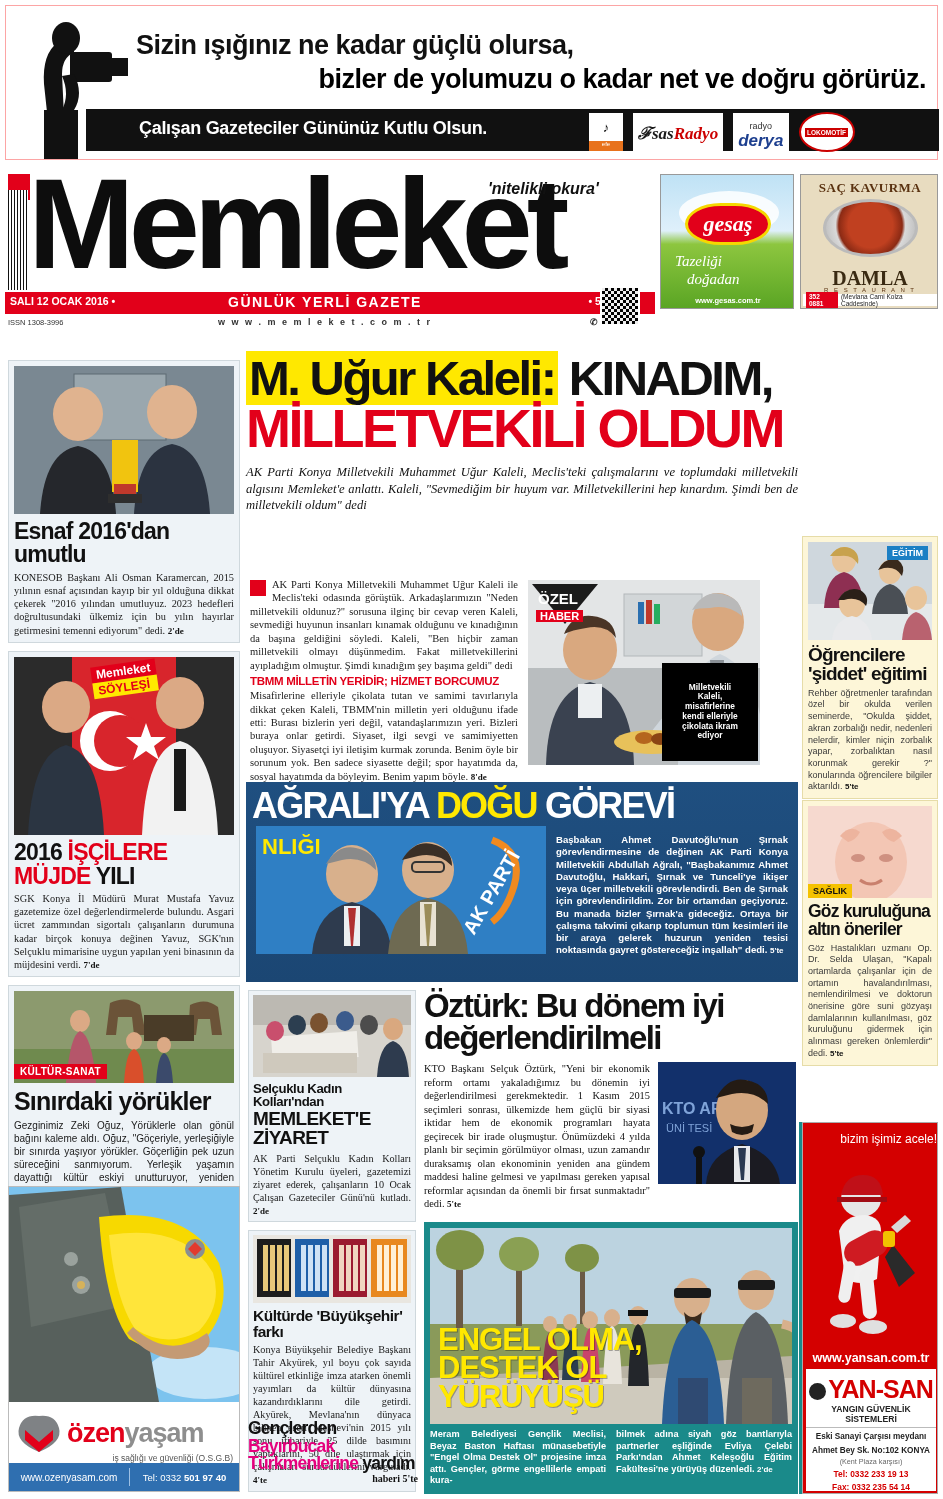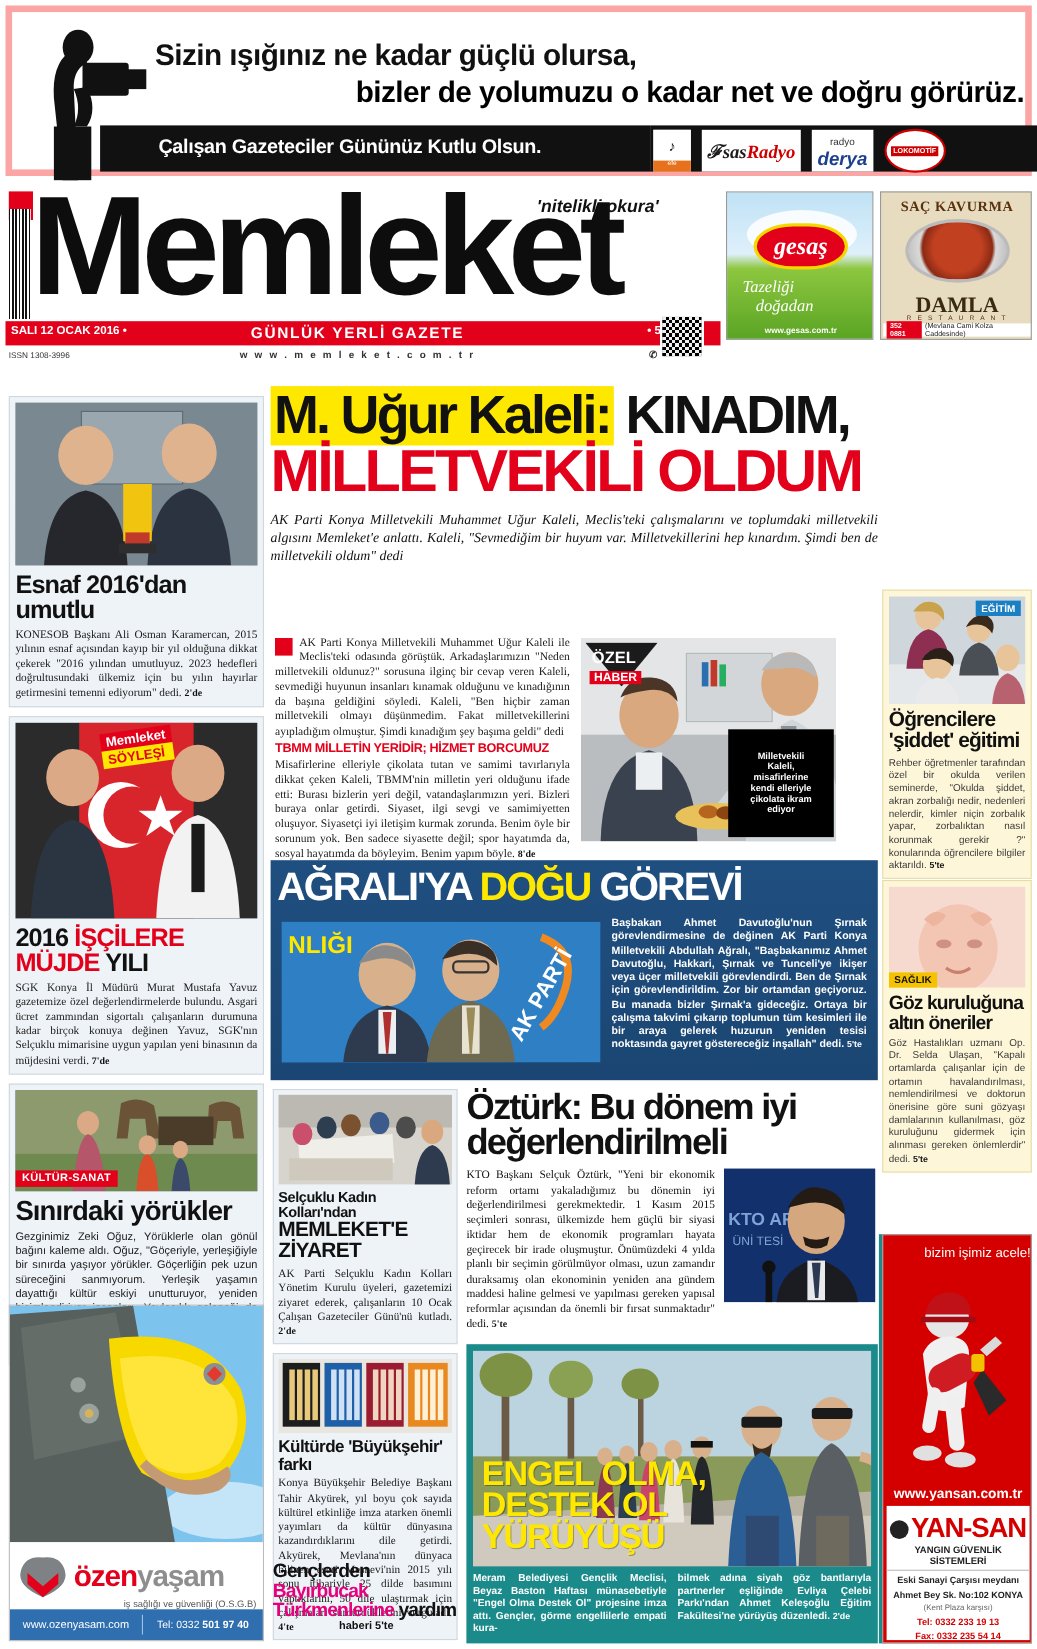--- a/index.html
+++ b/index.html
@@ -7,21 +7,21 @@
     width: 943px; height: 1499px;
     font-family: "Liberation Sans", sans-serif;
     background: #ffffff;
     overflow: hidden;
   }
   .page { position: relative; width: 943px; height: 1499px; background:#fff; }
 
   
   .topad {
     position:absolute; left:5px; top:5px; width:933px; height:155px;
-    background:#fff; border:6px solid #fca5a5;
+    background:#fff; border:1px solid #fca5a5;
   }
   .topad-silhouette {
     position:absolute; left:8px; top:8px; width:140px; height:145px;
   }
   .topad-line1 {
     position:absolute; left:130px; top:24px; width:790px;
     font-size:27px; font-weight:bold; color:#111; letter-spacing:-0.5px;
     font-family:"Liberation Sans", sans-serif;
   }
   .topad-line2 {
@@ -186,21 +186,21 @@
 
   
   .agrali {
     position:absolute; left:246px; top:782px; width:552px; height:200px;
     background:linear-gradient(180deg,#1f4f80 0%,#1b4673 100%);
     padding:6px;
   }
   .agrali-head { font-size:36px; font-weight:bold; color:#fff; letter-spacing:-1.8px; line-height:1; }
   .agrali-head .y { color:#ffe800; }
   .agrali-photo {
-    position:absolute; left:10px; top:56px; width:290px; height:128px;
+    position:absolute; left:10px; top:44px; width:290px; height:128px;
     background:linear-gradient(135deg,#2d76b8,#1d4f82); overflow:hidden;
   }
   .agrali-text {
     position:absolute; left:310px; top:52px; width:232px;
     font-family:"Liberation Sans",sans-serif; font-size:9.6px; line-height:1.28;
     color:#fff; font-weight:bold; text-align:justify;
   }
 
   
   .ozturk { position:absolute; left:424px; top:990px; width:374px; }
@@ -250,21 +250,21 @@
   .yansan-brand { text-align:center; font-size:25px; font-weight:bold; color:#d40000; letter-spacing:-1px; padding-top:6px;}
   .yansan-brandsub { text-align:center; font-size:8.6px; font-weight:bold; color:#222; border-bottom:1px solid #bbb; padding-bottom:3px;}
   .yansan-addr { text-align:center; font-size:8.2px; font-weight:bold; color:#222; padding-top:4px; line-height:1.25;}
   .yansan-note { text-align:center; font-size:7.2px; color:#666; }
   .yansan-tel { text-align:center; font-size:8.4px; font-weight:bold; color:#d40000; line-height:1.25; padding-top:3px;}
 
   
   .genclerden { position:absolute; left:248px; top:1420px; width:170px; }
   .genclerden .t { font-size:17.5px; font-weight:bold; color:#111; letter-spacing:-0.8px; line-height:1.0;}
   .genclerden .p { color:#e5007d; }
-  .genclerden .s { text-align:center; font-size:10px; font-weight:bold; color:#111; }
+  .genclerden .s { text-align:right; font-size:10px; font-weight:bold; color:#111;font-family:Liberation Serif, serif; }
   .teal-strip{position:absolute;left:799px;top:1122px;width:3px;height:372px;background:#1a8a8a;}
 </style>
 </head>
 <body>
 
 <div class="page">
 
   <div class="topad">
     <svg class="topad-silhouette" viewBox="0 0 140 145">
       <path d="M38 145 L30 70 Q28 40 44 28 Q52 20 60 24 L60 38 Q48 44 48 60 L52 145 Z" fill="#111"></path>

